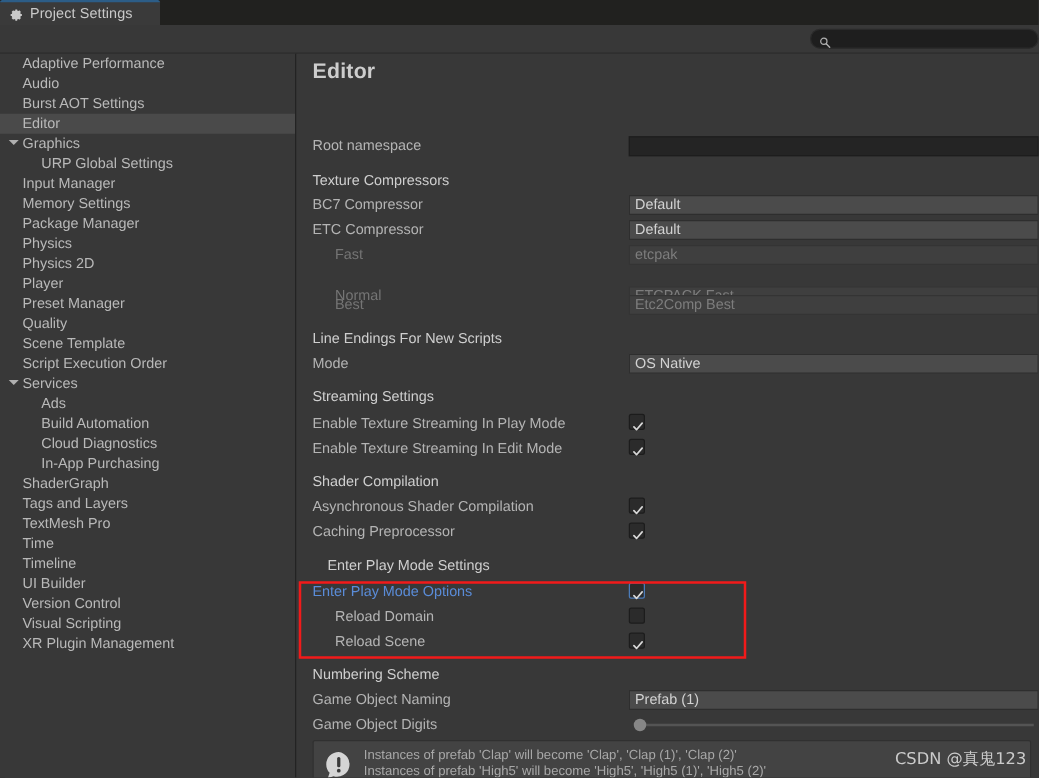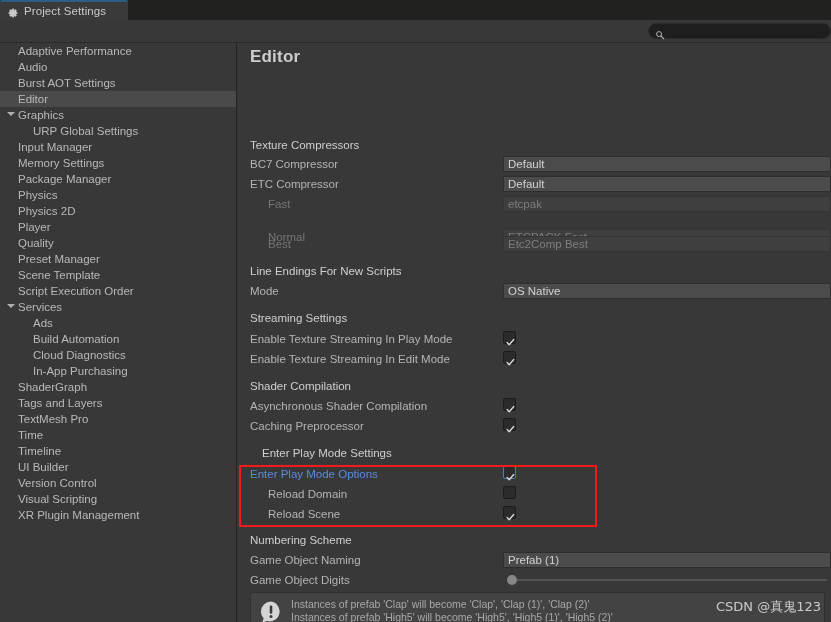--- a/index.html
+++ b/index.html
@@ -260,24 +260,24 @@
       <div class="nav-item lvl0">
         <span class="nav-label">Physics</span>
       </div>
       <div class="nav-item lvl0">
         <span class="nav-label">Physics 2D</span>
       </div>
       <div class="nav-item lvl0">
         <span class="nav-label">Player</span>
       </div>
       <div class="nav-item lvl0">
+        <span class="nav-label">Preset Manager</span>
+      </div>
+      <div class="nav-item lvl0">
         <span class="nav-label">Quality</span>
-      </div>
-      <div class="nav-item lvl0">
-        <span class="nav-label">Preset Manager</span>
       </div>
       <div class="nav-item lvl0">
         <span class="nav-label">Scene Template</span>
       </div>
       <div class="nav-item lvl0">
         <span class="nav-label">Script Execution Order</span>
       </div>
       <div class="nav-item lvl0">
         <span class="arrow"></span>
         <span class="nav-label">Services</span>
@@ -318,20 +318,24 @@
       <div class="nav-item lvl0">
         <span class="nav-label">Visual Scripting</span>
       </div>
       <div class="nav-item lvl0">
         <span class="nav-label">XR Plugin Management</span>
       </div>
     </div>
 
   <div class="main">
     <div class="page-title">Editor</div>
+  <div class="row" style="top: 66px;">
+        <div class="row-label">Root namespace</div>
+        <div class="field empty"></div>
+      </div>
       <div class="section-head" style="top: 96px;">Texture Compressors</div>
       <div class="row" style="top: 113px;">
         <div class="row-label">BC7 Compressor</div>
         <div class="field">Default</div>
       </div>
       <div class="row" style="top: 133px;">
         <div class="row-label">ETC Compressor</div>
         <div class="field">Default</div>
       </div>
       <div class="row" style="top: 153px;">

